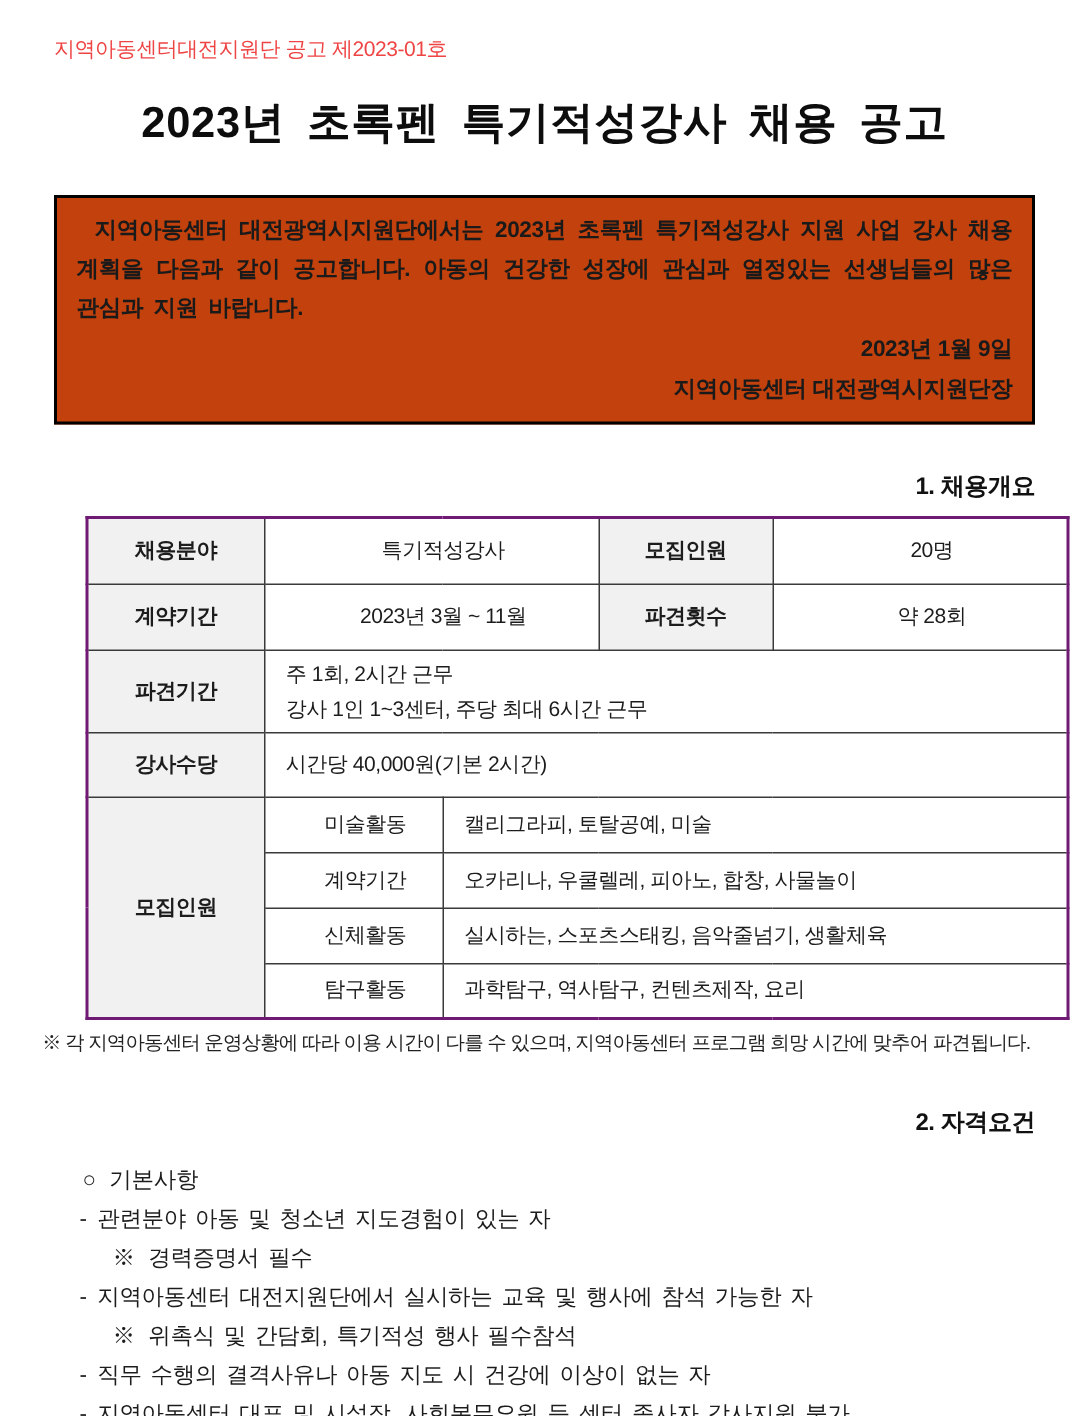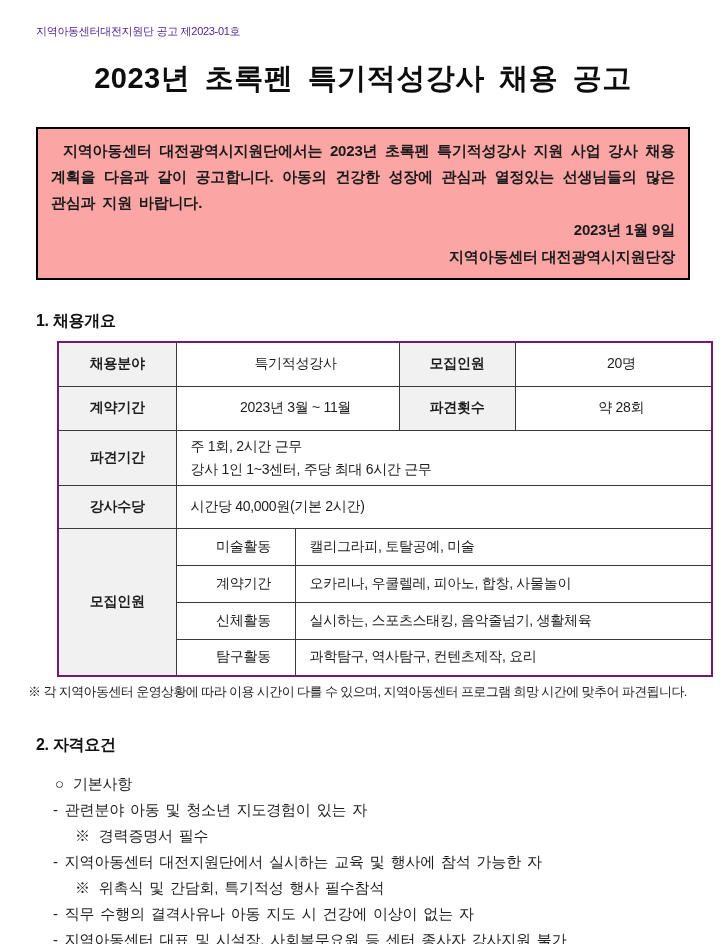--- a/index.html
+++ b/index.html
@@ -11,37 +11,37 @@
   }
   .page {
     width: 726px;
     height: 944px;
     background: #ffffff;
     padding: 24px 36px 20px 36px;
     overflow: hidden;
     position: relative;
   }
   .doc-number {
-    font-size: 11px;
+    font-size: 14px;
     letter-spacing: -0.3px;
-    color: #4c1d95;
+    color: #ef4444;
   }
   .title {
     margin-top: 20px;
     text-align: center;
     font-size: 29px;
     font-weight: 700;
     letter-spacing: 0.5px;
     word-spacing: 6px;
     color: #0d0d0d;
   }
   .intro-box {
     margin-top: 28px;
     border: 2px solid #000000;
-    background: #fca5a5;
+    background: #c2410c;
     padding: 9px 13px 8px 13px;
   }
   .intro-body {
     font-size: 15px;
     font-weight: 700;
     line-height: 26px;
     text-align: justify;
     text-indent: 12px;
     word-spacing: 3px;
     letter-spacing: -0.2px;
@@ -53,20 +53,21 @@
     text-align: right;
     line-height: 27px;
     letter-spacing: -0.2px;
     color: #1a1a1a;
   }
   .section-heading {
     font-size: 16px;
     font-weight: 700;
     letter-spacing: -0.3px;
     color: #111111;
+    text-align: right;
   }
   .sec1-heading { margin-top: 31px; }
   .sec2-heading { margin-top: 34px; }
   table.overview {
     margin-top: 9px;
     width: 654px;
     border-collapse: collapse;
     border: 2px solid #701a75;
     table-layout: fixed;
     margin-left: 21px;

